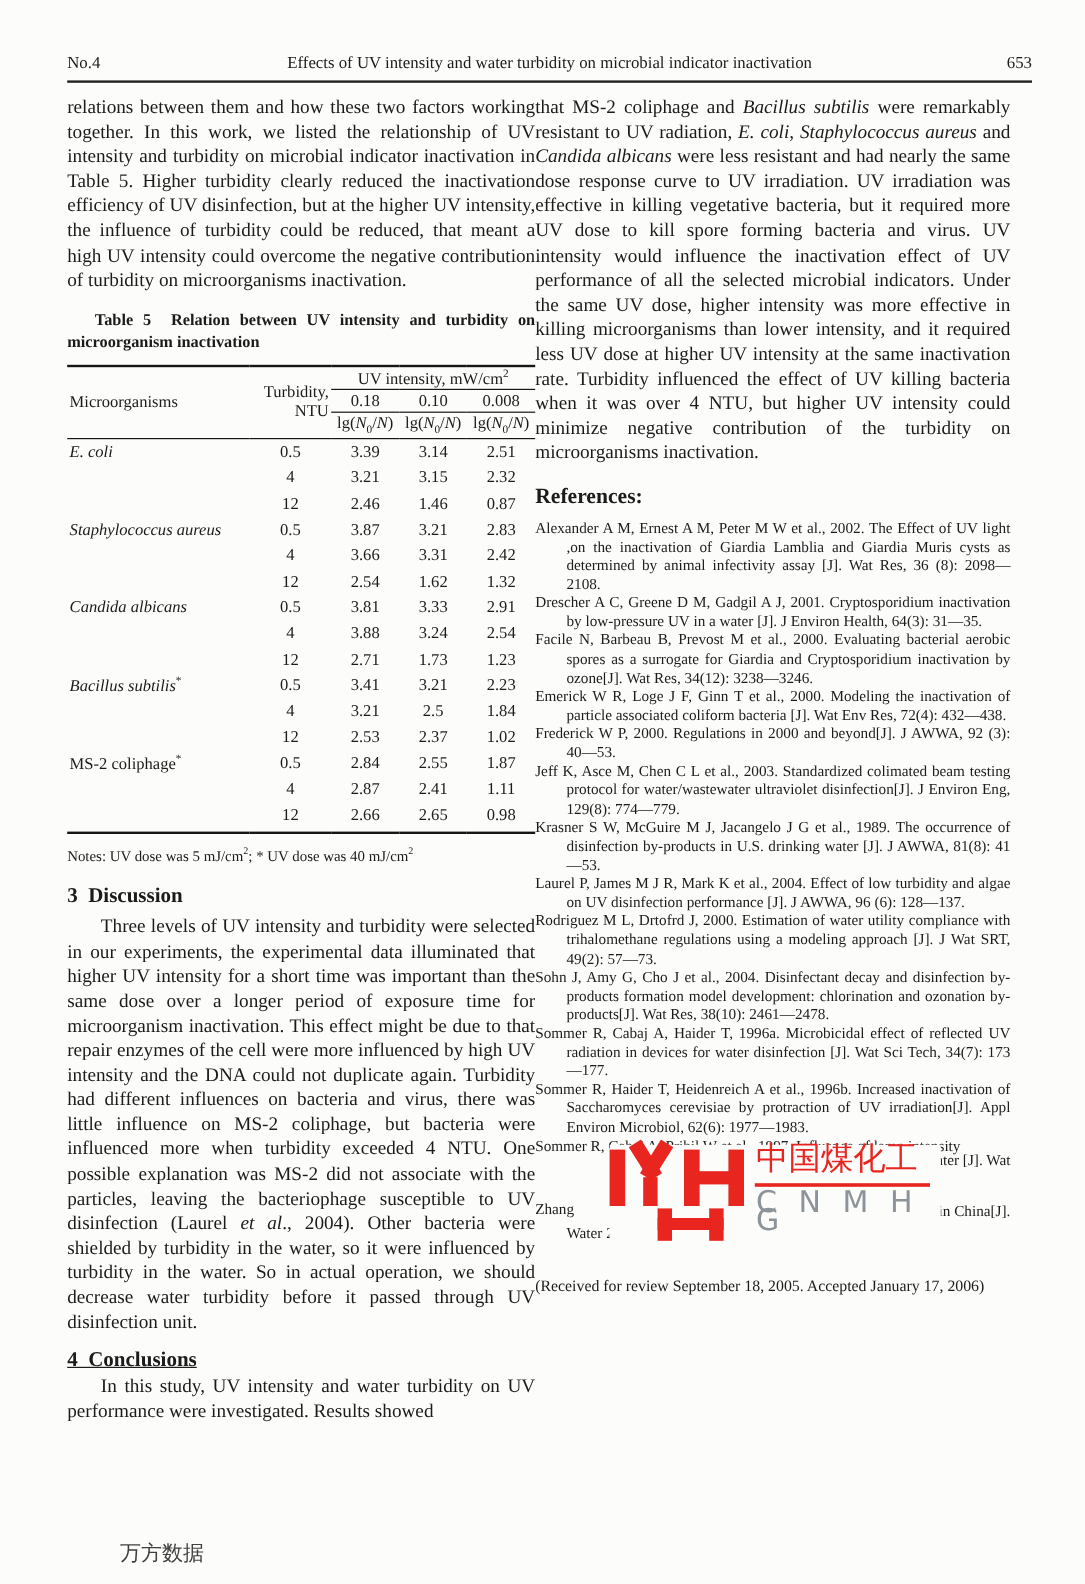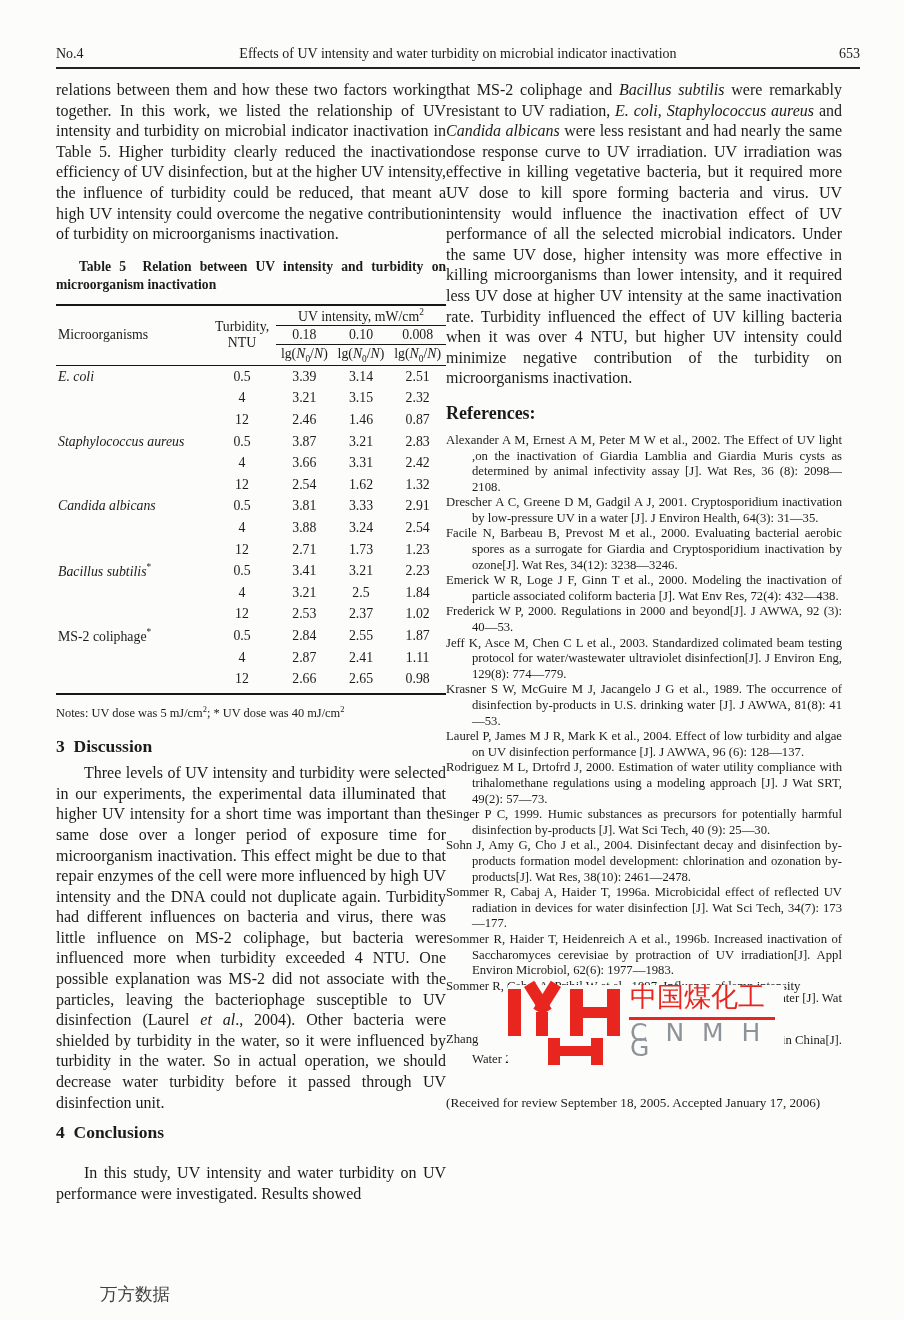--- a/index.html
+++ b/index.html
@@ -22,21 +22,21 @@
   p.body{font-size:16px;line-height:20.6px;text-align:justify;margin:0;}
   p.indent{text-indent:28px;}
   h2.section{font-size:17.5px;margin:15px 0 6px 0;font-weight:bold;}
   
   .tbl-caption{font-weight:bold;font-size:13.6px;line-height:18.5px;
     margin:13px 0 9px 0;text-align:justify;text-indent:23px;}
   table.t5{width:100%;border-collapse:collapse;font-size:13.8px;margin-top:2px;}
   table.t5 th,table.t5 td{font-weight:normal;padding:1px 2px;}
   table.t5 thead th{vertical-align:middle;}
   th.c-org{width:148px;text-align:left;border-top:2px solid #161616;border-bottom:1.6px solid #161616;}
-  th.c-turb{width:64px;text-align:center;border-top:2px solid #161616;border-bottom:1.6px solid #161616;line-height:16px;}
+  th.c-turb{width:64px;text-align:right;border-top:2px solid #161616;border-bottom:1.6px solid #161616;line-height:16px;}
   th.c-uvgroup{text-align:center;border-top:2px solid #161616;border-bottom:1.2px solid #161616;padding:4px 0 3px 0;}
   th.c-int{text-align:center;border-bottom:1.2px solid #161616;padding:3px 0;}
   td.c-lg{text-align:center;border-bottom:1.6px solid #161616;padding:3px 0 4px 0;}
   table.t5 tbody td{height:19.6px;text-align:center;}
   table.t5 tbody td.org{text-align:left;}
   table.t5 tbody tr:last-child td{border-bottom:2px solid #161616;padding-bottom:4px;}
   .tbl-notes{font-size:12.4px;margin-top:9px;}
   
   h2.refs-head{font-size:18px;margin:14px 0 9px 0;font-weight:bold;}
   .refs{font-size:12.7px;line-height:15.6px;}
@@ -209,40 +209,39 @@
                 <td>0.98</td>
               </tr>
             </tbody>
         </table>
 
         <div class="tbl-notes"><span>Notes: UV dose was 5 mJ/cm</span><span class="sg-sup">2</span><span>; * UV dose was 40 mJ/cm</span><span class="sg-sup">2</span></div>
 
         <h2 class="section">3&nbsp;&nbsp;Discussion</h2>
         <p class="body indent"><span>Three levels of UV intensity and turbidity were selected in our experiments, the experimental data illuminated that higher UV intensity for a short time was important than the same dose over a longer period of exposure time for microorganism inactivation. This effect might be due to that repair enzymes of the cell were more influenced by high UV intensity and the DNA could not duplicate again. Turbidity had different influences on bacteria and virus, there was little influence on MS-2 coliphage, but bacteria were influenced more when turbidity exceeded 4 NTU. One possible explanation was MS-2 did not associate with the particles, leaving the bacteriophage susceptible to UV disinfection  (Laurel </span><span class="sg-i">et al</span><span>., 2004). Other bacteria were shielded by turbidity in the water, so it were influenced by turbidity in the water. So in actual operation, we should decrease water turbidity before it passed through UV disinfection unit.</span></p>
 
-        <h2 class="section" style="margin-top:9px;margin-bottom:20px;">4&nbsp;&nbsp;Conclusions</h2>
+        <h2 class="section" style="margin-top:9px;margin-bottom:3px;text-decoration:underline;">4&nbsp;&nbsp;Conclusions</h2>
         <p class="body indent">In this study, UV intensity and water turbidity on UV performance were investigated.  Results showed</p>
       </div>
 
       <div class="col-right">
         <p class="body"><span>that MS-2 coliphage and </span><span class="sg-i">Bacillus subtilis</span><span> were remarkably resistant to UV radiation, </span><span class="sg-i">E. coli</span><span>, </span><span class="sg-i">Staphylococcus aureus</span><span> and </span><span class="sg-i">Candida albicans</span><span> were less resistant and had nearly the same dose response curve to UV irradiation. UV irradiation was effective in killing vegetative bacteria, but it required more UV dose to kill spore forming bacteria and virus. UV intensity would influence the inactivation effect of UV performance of all the selected microbial indicators. Under the same UV dose, higher intensity was more effective in killing microorganisms than lower intensity, and it required less UV dose at higher UV intensity at the same inactivation rate. Turbidity influenced the effect of UV killing bacteria when it was over 4 NTU, but higher UV intensity could minimize negative contribution of the turbidity on microorganisms inactivation.</span></p>
 
         <h2 class="refs-head">References:</h2>
 
         <div class="refs">
             <div class="ref">Alexander A M, Ernest A M, Peter M W et al., 2002. The Effect of UV light ,on the inactivation of Giardia Lamblia and Giardia Muris cysts as determined by animal infectivity assay [J]. Wat Res, 36 (8): 2098—2108.</div>
             <div class="ref">Drescher A C, Greene D M, Gadgil A J, 2001. Cryptosporidium inactivation by low-pressure UV in a water [J]. J Environ Health, 64(3): 31—35.</div>
             <div class="ref">Facile N, Barbeau B, Prevost M et al., 2000. Evaluating bacterial aerobic spores as a surrogate for Giardia and Cryptosporidium inactivation by ozone[J]. Wat Res, 34(12): 3238—3246.</div>
             <div class="ref">Emerick W R, Loge J F, Ginn T et al., 2000. Modeling the inactivation of particle associated coliform bacteria [J]. Wat Env Res, 72(4): 432—438.</div>
             <div class="ref">Frederick W P, 2000. Regulations in 2000 and beyond[J]. J AWWA, 92 (3): 40—53.</div>
             <div class="ref">Jeff K, Asce M, Chen C L et al., 2003. Standardized colimated beam testing protocol for water/wastewater ultraviolet disinfection[J]. J Environ Eng, 129(8): 774—779.</div>
             <div class="ref">Krasner S W, McGuire M J, Jacangelo J G et al., 1989. The occurrence of disinfection by-products in U.S. drinking water [J]. J AWWA, 81(8): 41—53.</div>
             <div class="ref">Laurel P, James M J R, Mark K et al., 2004. Effect of low turbidity and algae on UV disinfection performance [J]. J AWWA, 96 (6): 128—137.</div>
             <div class="ref">Rodriguez M L, Drtofrd J, 2000. Estimation of water utility compliance with trihalomethane regulations using a modeling approach [J]. J Wat SRT, 49(2): 57—73.</div>
-            <div class="ref">Singer P C, 1999. Humic substances as precursors for potentially harmful disinfection by-products [J]. Wat Sci Tech, 40 (9): 25—30.</div>
             <div class="ref">Sohn J, Amy G, Cho J et al., 2004. Disinfectant decay and disinfection by-products formation model development: chlorination and ozonation by-products[J]. Wat Res, 38(10): 2461—2478.</div>
             <div class="ref">Sommer R, Cabaj A, Haider T, 1996a. Microbicidal effect of reflected UV radiation in devices for water disinfection [J]. Wat Sci Tech, 34(7): 173—177.</div>
             <div class="ref">Sommer R, Haider T, Heidenreich A et al., 1996b. Increased inactivation of Saccharomyces cerevisiae by protraction of UV irradiation[J]. Appl Environ Microbiol, 62(6): 1977—1983.</div>
           </div>
 
         <div class="wm-zone refs">
           <div class="wmz-frag" style="top:0;left:0;">Sommer R, Cabaj A, Pribil W et al., 1997. Influence of lamp intensity</div>
           <div class="wmz-frag" style="top:12px;right:0;">infection of water  [J]. Wat</div>
           <div class="wmz-frag" style="top:53px;left:0;">Zhang</div>
           <div class="wmz-frag" style="top:54px;right:0;">he rise of UV in China[J].</div>

